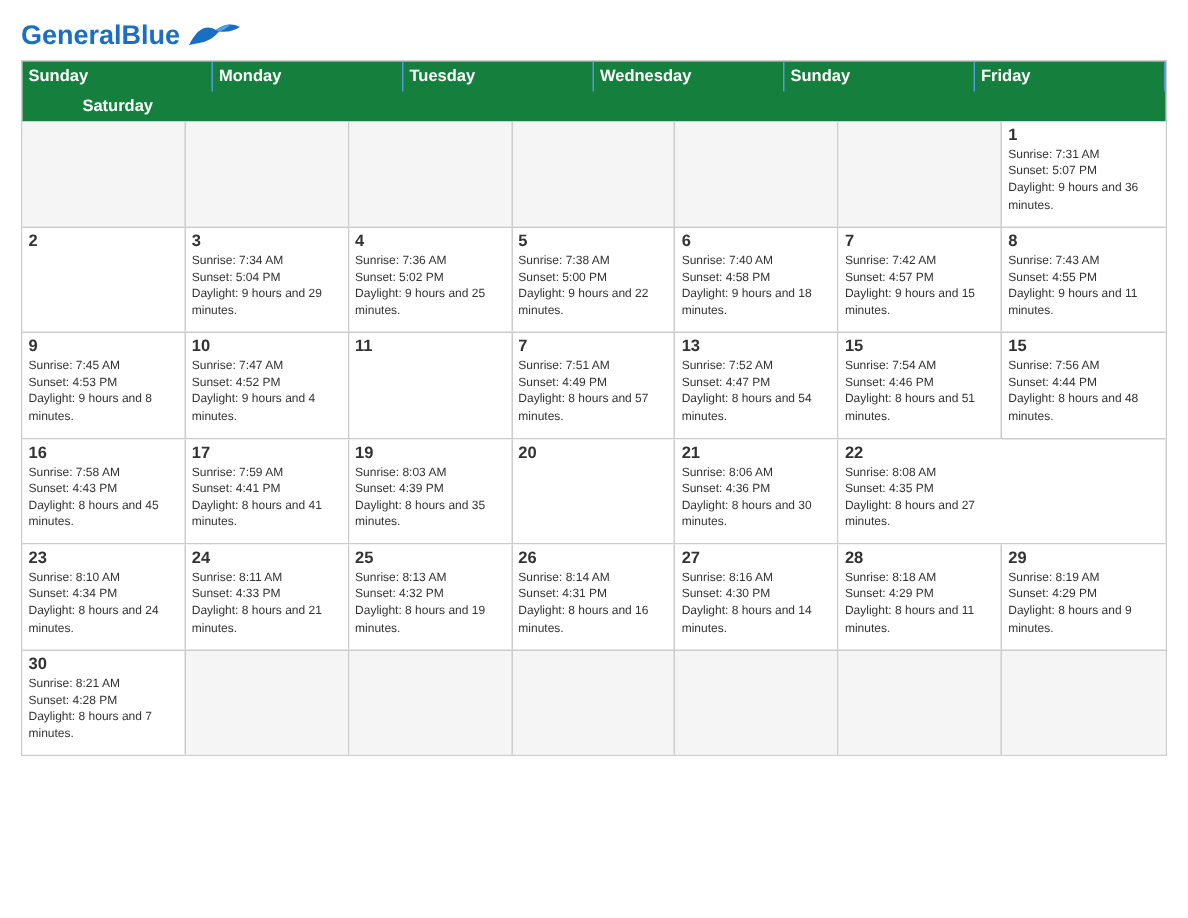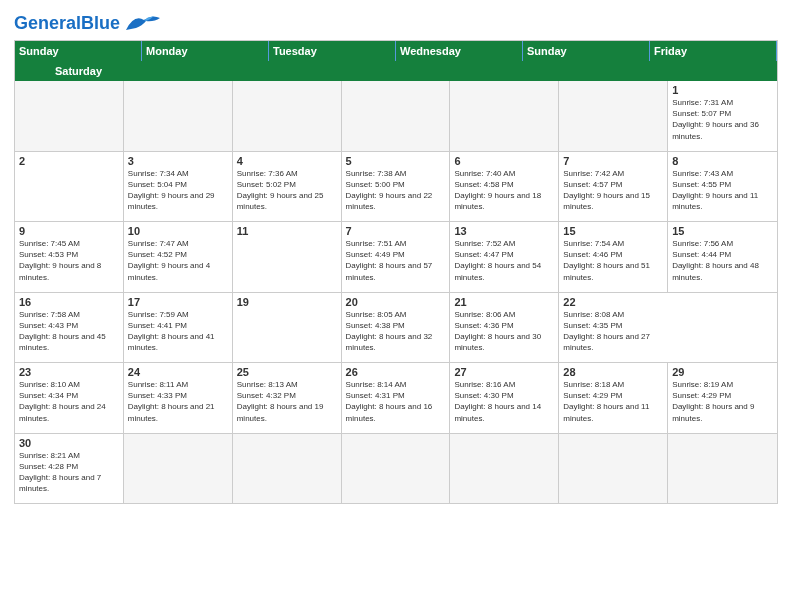--- a/index.html
+++ b/index.html
@@ -212,24 +212,24 @@
           <div class="cal-cell">
             <span class="day-num">16</span>
             <div class="sun-info">Sunrise: 7:58 AM<br>Sunset: 4:43 PM<br>Daylight: 8 hours and 45 minutes.</div>
           </div>
           <div class="cal-cell">
             <span class="day-num">17</span>
             <div class="sun-info">Sunrise: 7:59 AM<br>Sunset: 4:41 PM<br>Daylight: 8 hours and 41 minutes.</div>
           </div>
           <div class="cal-cell">
             <span class="day-num">19</span>
+            <div class="sun-info">Sunrise: 8:03 AM<br>Sunset: 4:39 PM<br>Daylight: 8 hours and 35 minutes.</div>
           </div>
           <div class="cal-cell">
             <span class="day-num">20</span>
-            <div class="sun-info">Sunrise: 8:05 AM<br>Sunset: 4:38 PM<br>Daylight: 8 hours and 32 minutes.</div>
           </div>
           <div class="cal-cell">
             <span class="day-num">21</span>
             <div class="sun-info">Sunrise: 8:06 AM<br>Sunset: 4:36 PM<br>Daylight: 8 hours and 30 minutes.</div>
           </div>
           <div class="cal-cell">
             <span class="day-num">22</span>
             <div class="sun-info">Sunrise: 8:08 AM<br>Sunset: 4:35 PM<br>Daylight: 8 hours and 27 minutes.</div>
           </div>
         </div>

